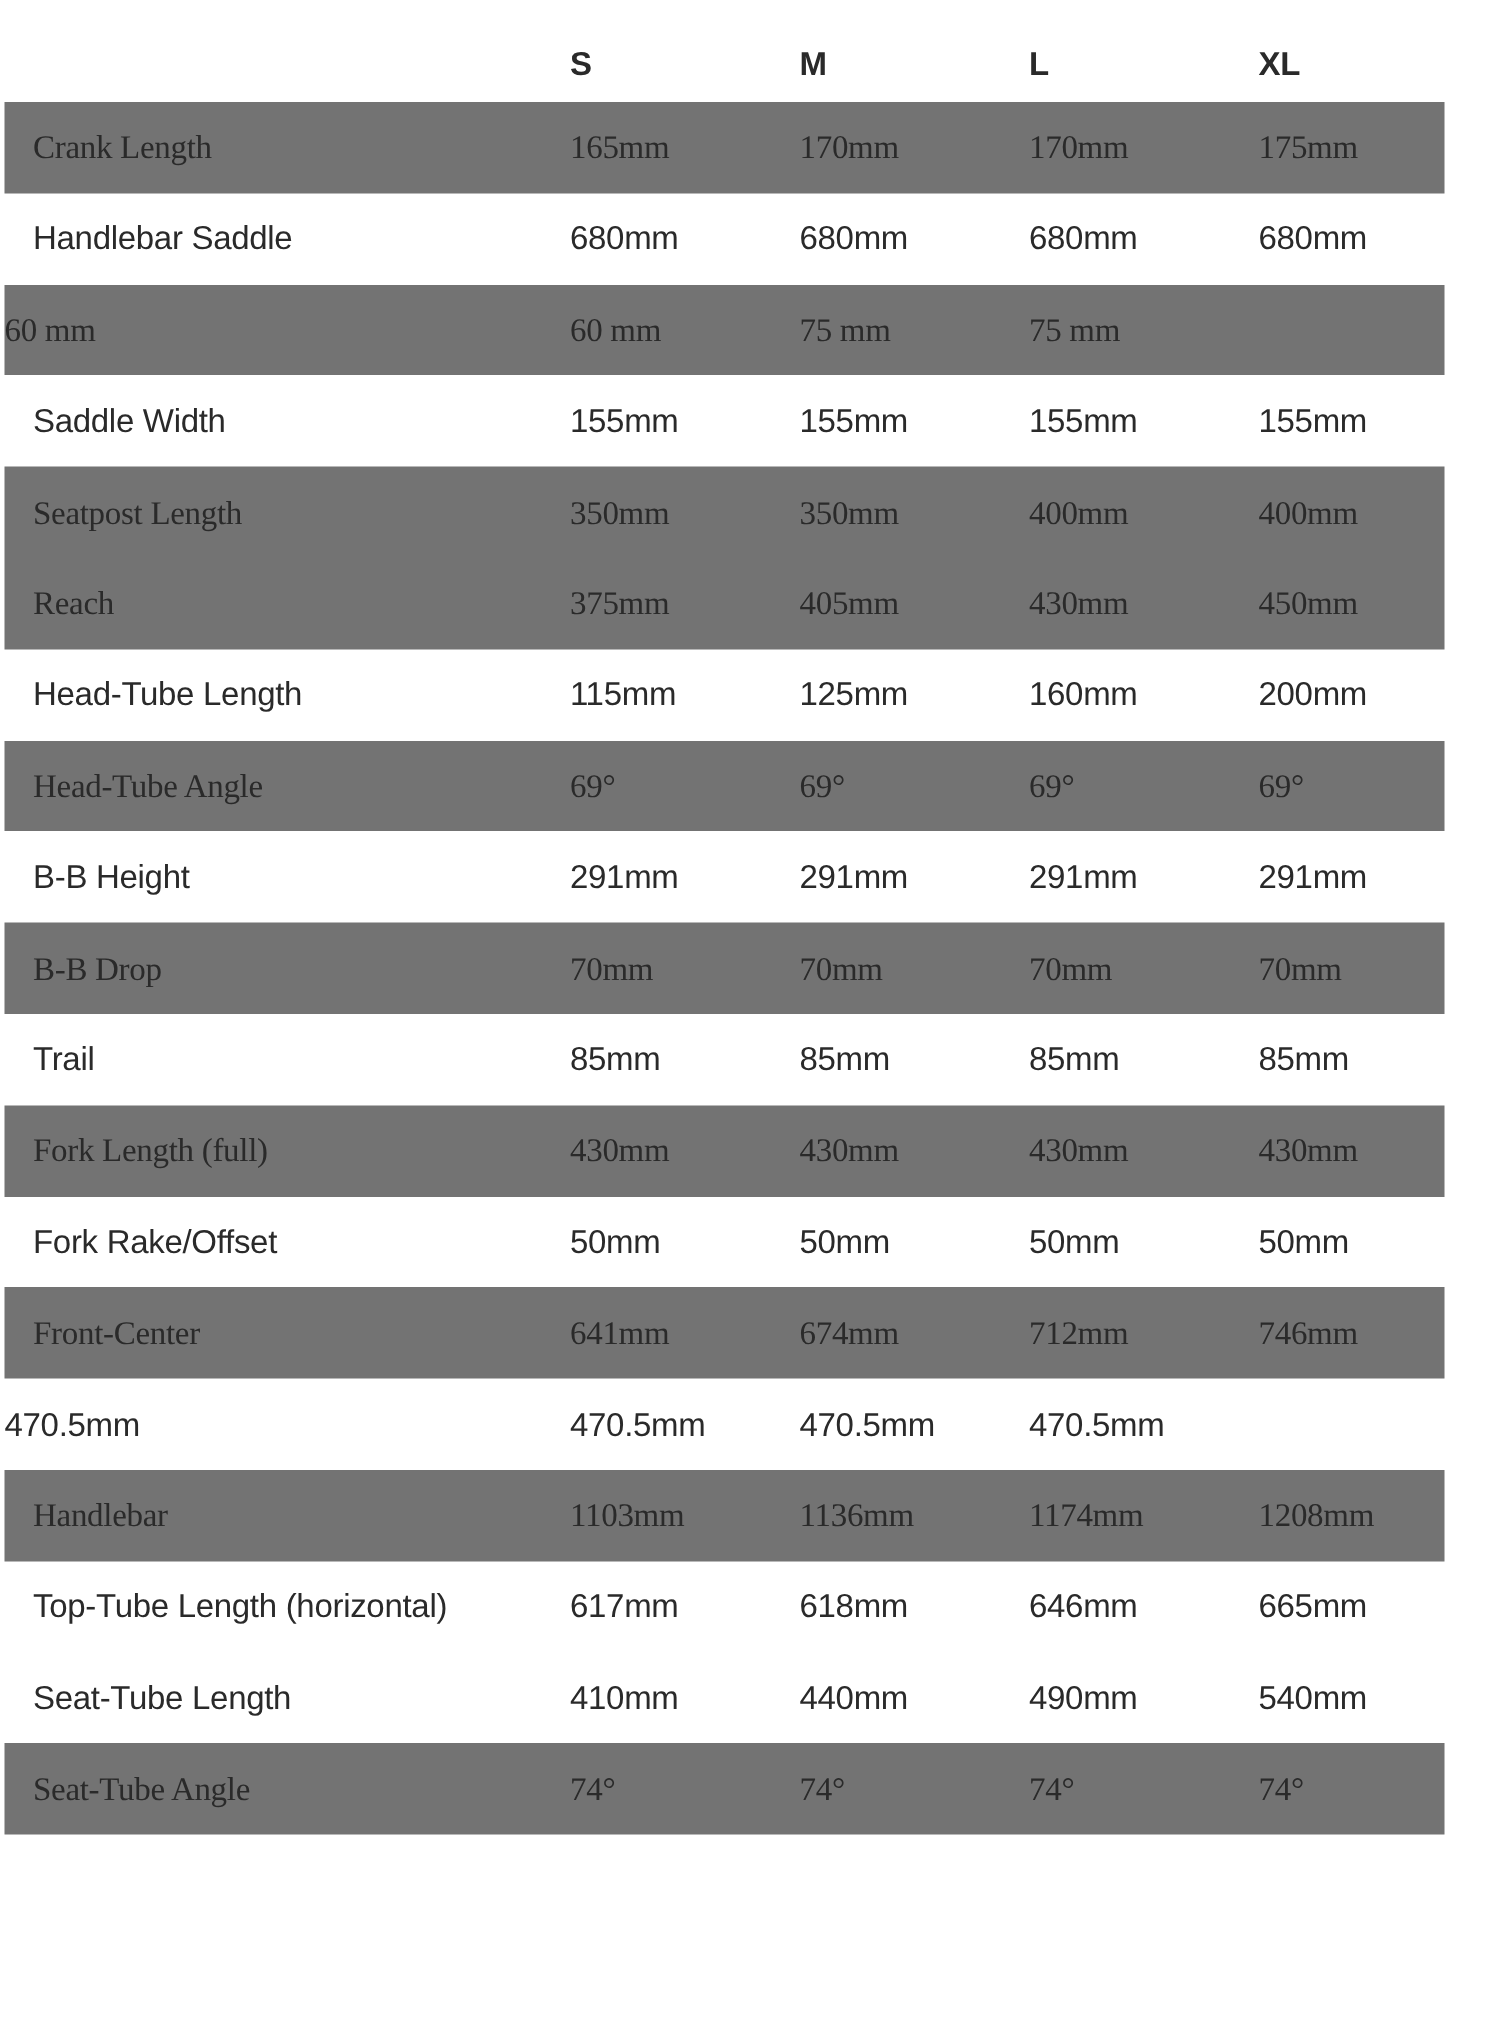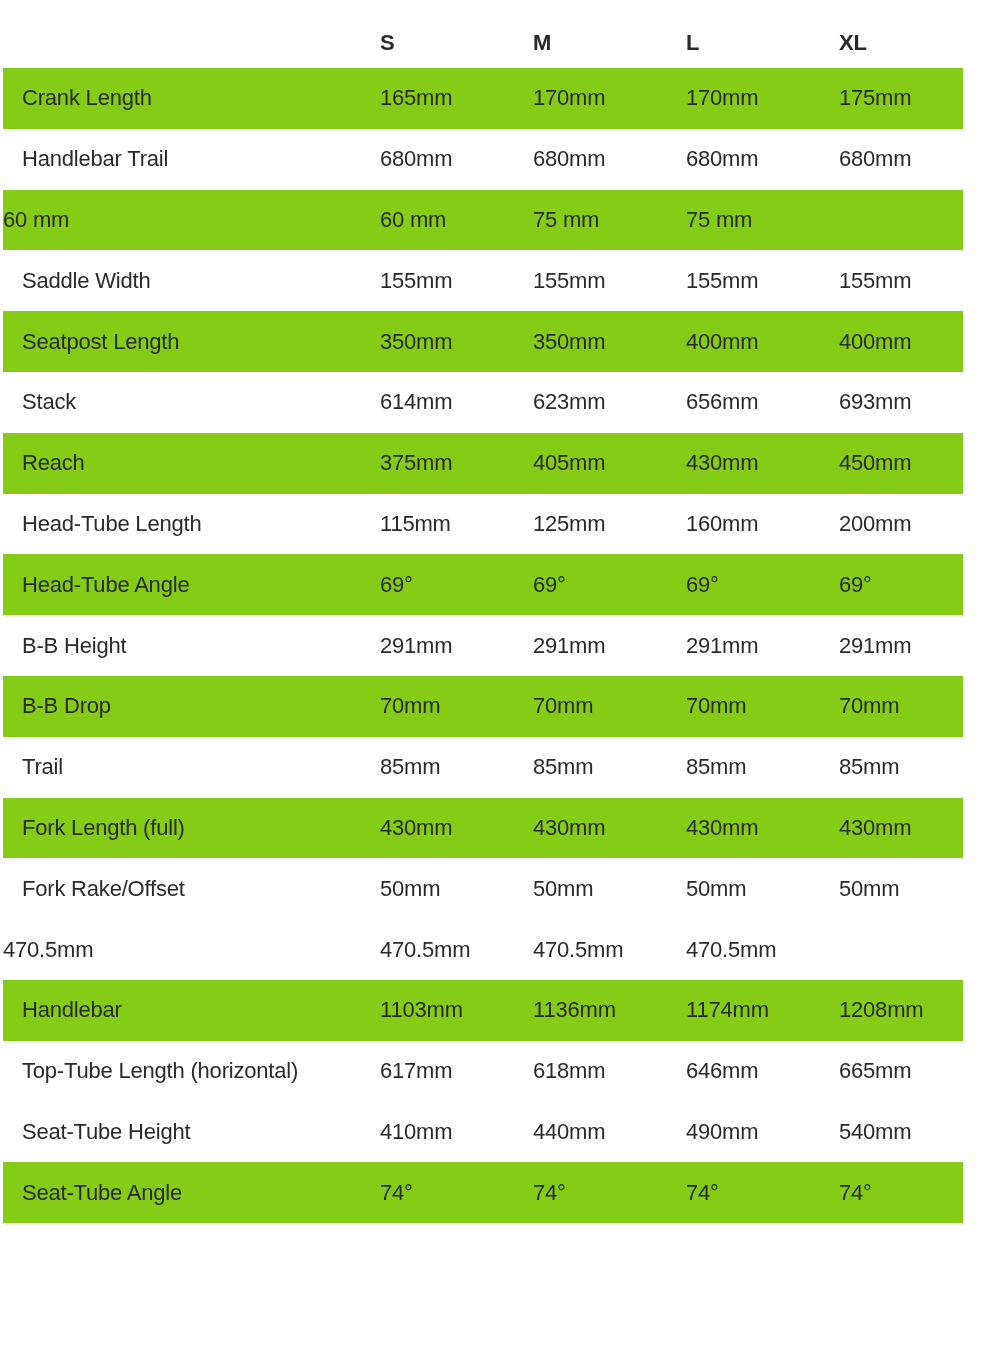--- a/index.html
+++ b/index.html
@@ -26,21 +26,22 @@
     height: 68px;
     align-items: end;
     padding-bottom: 12px;
     font-weight: 700;
     font-size: 22px;
   }
   .geo-row {
     height: 60.8px;
   }
   .geo-row.striped {
-    background: #84cc16;
+    background: #737373;
+    font-family: Liberation Serif, serif;
   }
   .geo-label {
     padding-left: 19px;
   }
   .geo-cell {
     text-align: left;
   }
 </style>
 </head>
 <body>
@@ -56,21 +57,21 @@
   <div id="rows-container">
   <div class="geo-row striped">
     <div class="geo-label">Crank Length</div>
     <div class="geo-cell">165mm</div>
     <div class="geo-cell">170mm</div>
     <div class="geo-cell">170mm</div>
     <div class="geo-cell">175mm</div>
   </div>
 
   <div class="geo-row">
-    <div class="geo-label">Handlebar Trail</div>
+    <div class="geo-label">Handlebar Saddle</div>
     <div class="geo-cell">680mm</div>
     <div class="geo-cell">680mm</div>
     <div class="geo-cell">680mm</div>
     <div class="geo-cell">680mm</div>
   </div>
 
   <div class="geo-row striped">
     <div class="geo-cell">60 mm</div>
     <div class="geo-cell">60 mm</div>
     <div class="geo-cell">75 mm</div>
@@ -86,27 +87,20 @@
   </div>
 
   <div class="geo-row striped">
     <div class="geo-label">Seatpost Length</div>
     <div class="geo-cell">350mm</div>
     <div class="geo-cell">350mm</div>
     <div class="geo-cell">400mm</div>
     <div class="geo-cell">400mm</div>
   </div>
 
-  <div class="geo-row">
-    <div class="geo-label">Stack</div>
-    <div class="geo-cell">614mm</div>
-    <div class="geo-cell">623mm</div>
-    <div class="geo-cell">656mm</div>
-    <div class="geo-cell">693mm</div>
-  </div>
 
   <div class="geo-row striped">
     <div class="geo-label">Reach</div>
     <div class="geo-cell">375mm</div>
     <div class="geo-cell">405mm</div>
     <div class="geo-cell">430mm</div>
     <div class="geo-cell">450mm</div>
   </div>
 
   <div class="geo-row">
@@ -158,20 +152,27 @@
   </div>
 
   <div class="geo-row">
     <div class="geo-label">Fork Rake/Offset</div>
     <div class="geo-cell">50mm</div>
     <div class="geo-cell">50mm</div>
     <div class="geo-cell">50mm</div>
     <div class="geo-cell">50mm</div>
   </div>
 
+  <div class="geo-row striped">
+    <div class="geo-label">Front-Center</div>
+    <div class="geo-cell">641mm</div>
+    <div class="geo-cell">674mm</div>
+    <div class="geo-cell">712mm</div>
+    <div class="geo-cell">746mm</div>
+  </div>
 
   <div class="geo-row">
     <div class="geo-cell">470.5mm</div>
     <div class="geo-cell">470.5mm</div>
     <div class="geo-cell">470.5mm</div>
     <div class="geo-cell">470.5mm</div>
   </div>
 
   <div class="geo-row striped">
     <div class="geo-label">Handlebar</div>
@@ -184,21 +185,21 @@
   <div class="geo-row">
     <div class="geo-label">Top-Tube Length (horizontal)</div>
     <div class="geo-cell">617mm</div>
     <div class="geo-cell">618mm</div>
     <div class="geo-cell">646mm</div>
     <div class="geo-cell">665mm</div>
   </div>
 
 
   <div class="geo-row">
-    <div class="geo-label">Seat-Tube Height</div>
+    <div class="geo-label">Seat-Tube Length</div>
     <div class="geo-cell">410mm</div>
     <div class="geo-cell">440mm</div>
     <div class="geo-cell">490mm</div>
     <div class="geo-cell">540mm</div>
   </div>
 
   <div class="geo-row striped">
     <div class="geo-label">Seat-Tube Angle</div>
     <div class="geo-cell">74°</div>
     <div class="geo-cell">74°</div>

